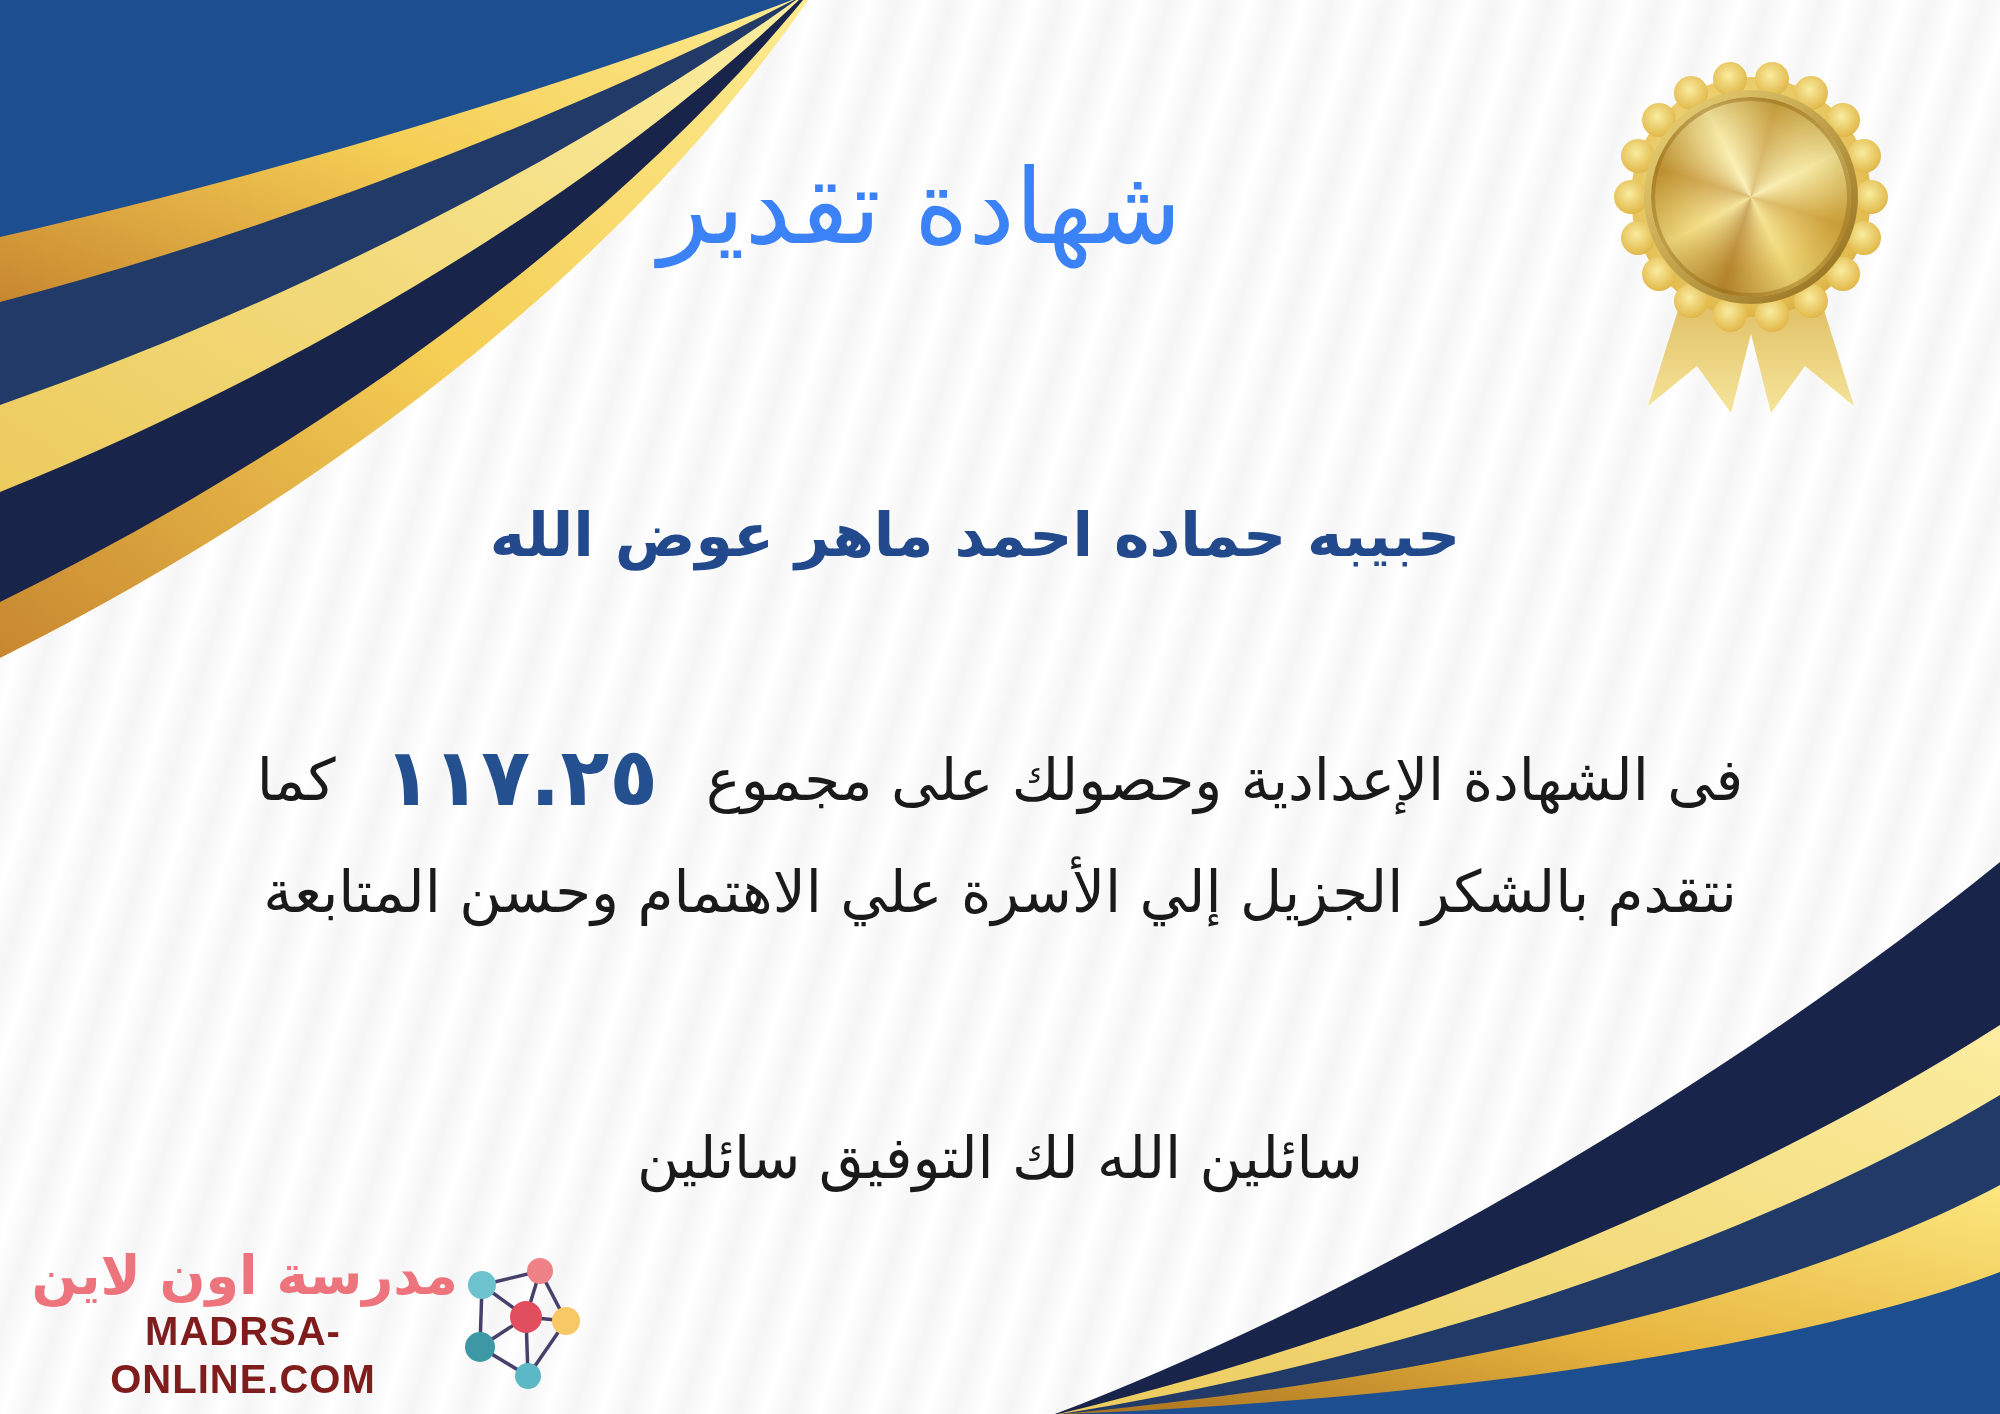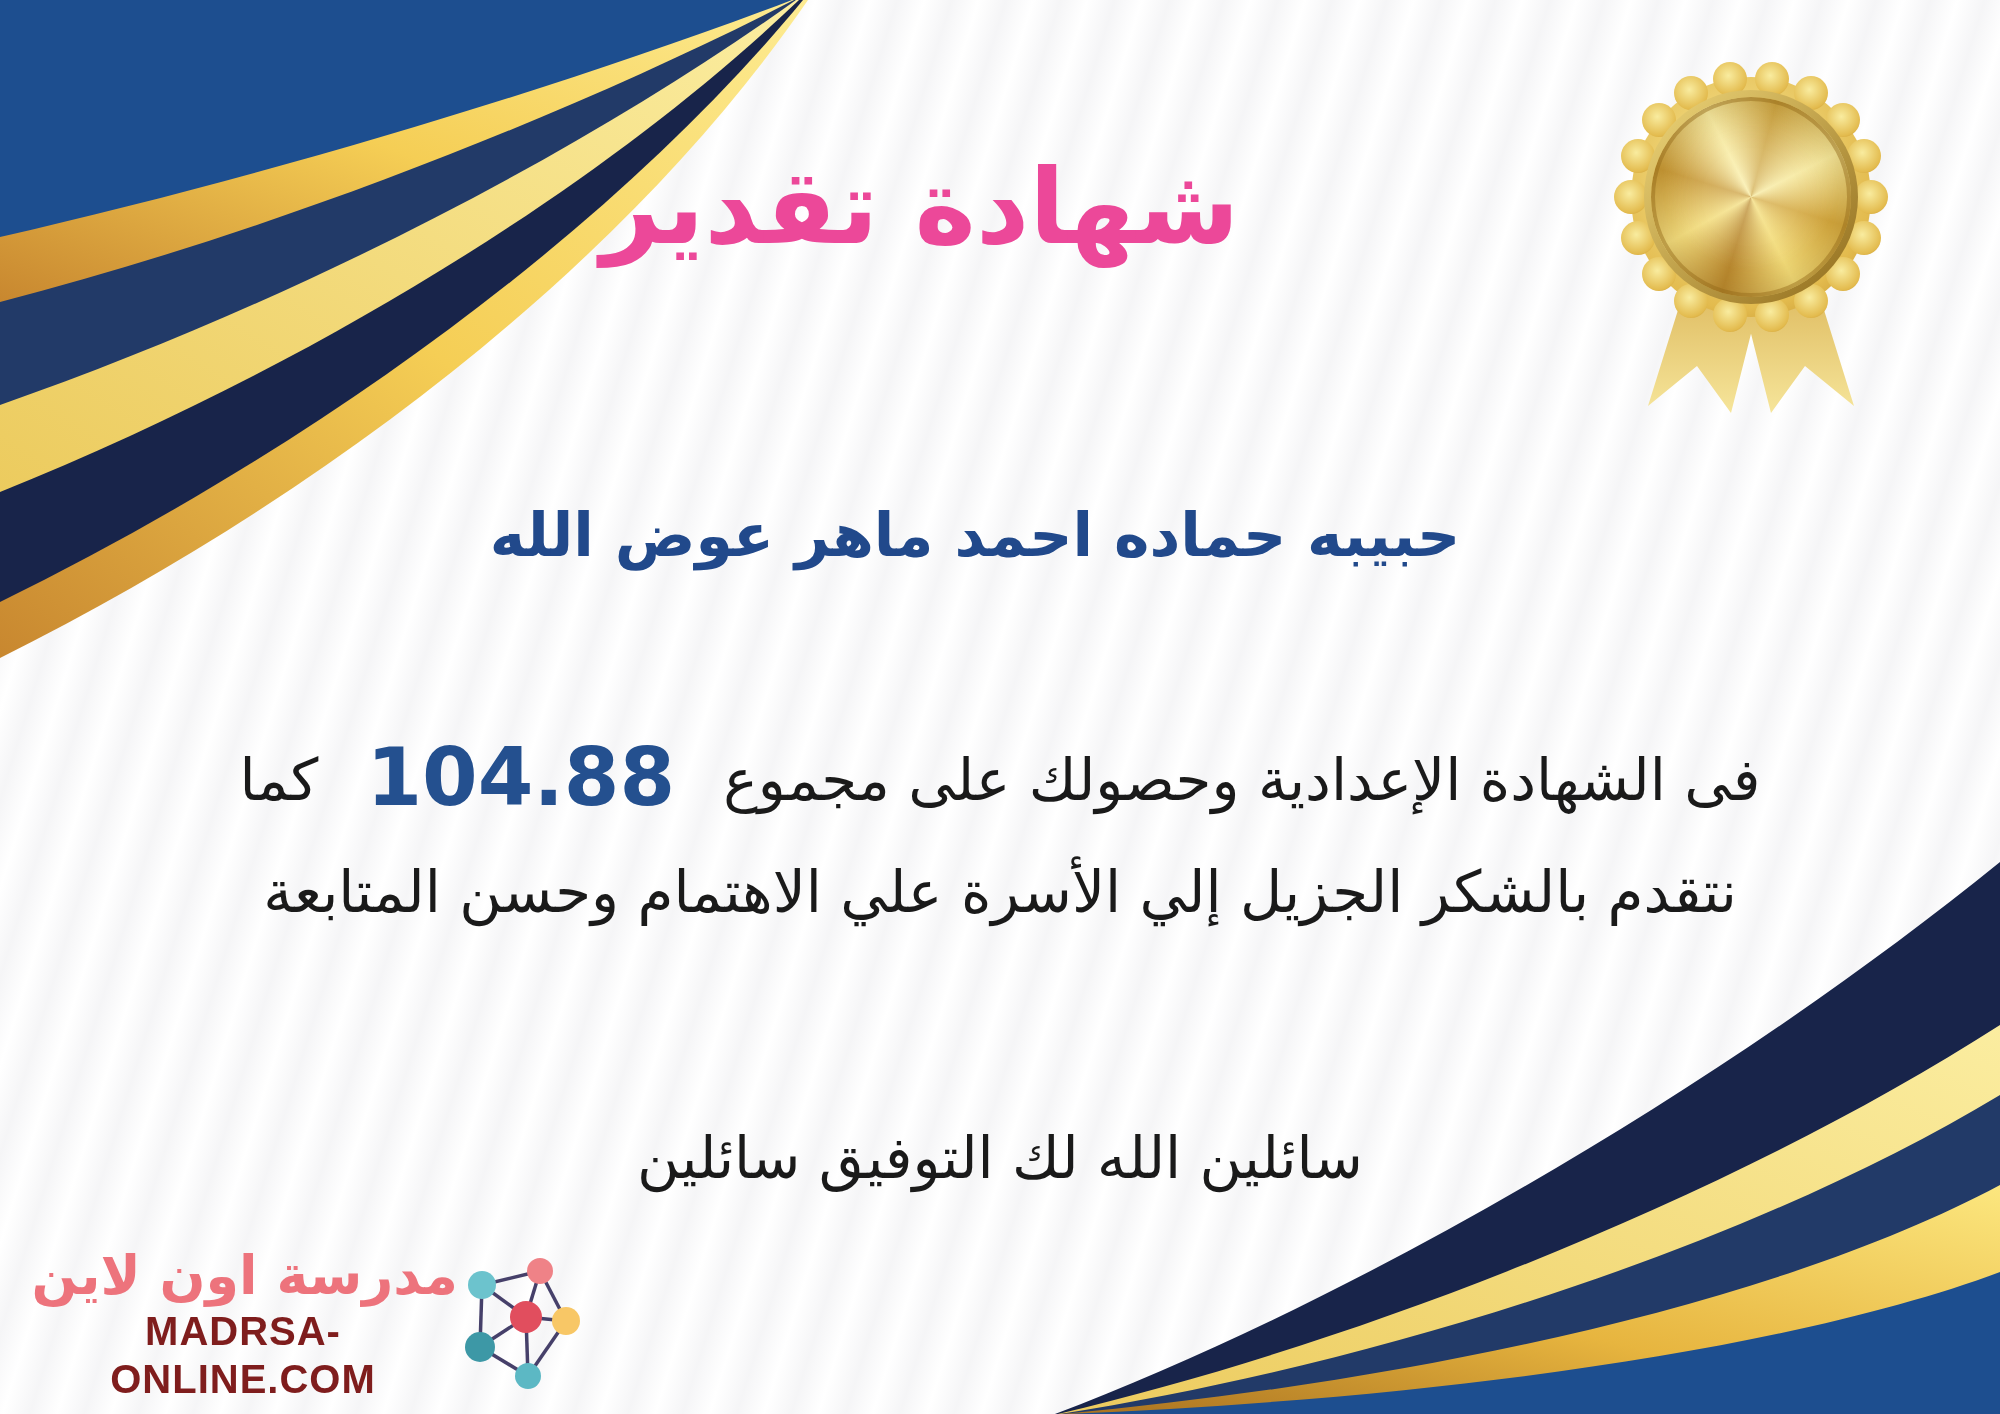--- a/index.html
+++ b/index.html
@@ -29,22 +29,22 @@
       radial-gradient(circle at 50% 42%,rgba(255,252,230,.40),rgba(255,255,255,0) 58%),
       conic-gradient(from 15deg,
         #caa03c,#f6e89c 48deg,#d2a63e 92deg,#f3dc7a 138deg,
         #b9882f 182deg,#f3dd80 226deg,#c79836 272deg,#f8eba1 318deg,#caa03c 360deg);
     box-shadow:inset 0 0 0 4px rgba(146,104,24,.45), inset 0 0 46px rgba(120,85,10,.28);
   }
   .txt{position:absolute;z-index:3;}
   .title{
     left:0;top:150px;width:1840px;
     text-align:center;
-    font-size:104px;line-height:1.1;font-weight:bold;
-    color:#ec4899;margin:0;
+    font-size:104px;line-height:1.1;font-weight:normal;
+    color:#3b82f6;margin:0;
   }
   .student-name{
     left:0;top:500px;width:1950px;
     text-align:center;
     font-size:60px;font-weight:bold;
     color:#21498b;
   }
   .body-text{
     left:30px;top:722px;width:1940px;
     text-align:center;color:#1a1a1a;
@@ -161,21 +161,21 @@
   </svg>
 
   <div class="medal-face"></div>
 
   <h1 class="txt title" dir="rtl">شهادة تقدير</h1>
 
   <div class="txt student-name" dir="rtl">حبيبه حماده احمد  ماهر عوض الله</div>
 
   <div class="txt body-text" dir="rtl">
     <div class="body-line">
-      <span>فى الشهادة الإعدادية وحصولك على مجموع</span><span class="score">104.88</span><span>كما</span>
+      <span>فى الشهادة الإعدادية وحصولك على مجموع</span><span class="score">١١٧.٢٥</span><span>كما</span>
     </div>
     <div class="body-line">نتقدم  بالشكر الجزيل إلي الأسرة علي الاهتمام وحسن المتابعة</div>
   </div>
 
   <div class="txt closing" dir="rtl">سائلين الله لك التوفيق  سائلين</div>
 
   <div class="txt logo">
     <div class="logo-textcol">
       <div class="logo-ar" dir="rtl">مدرسة اون لاين</div>
       <div class="logo-en">MADRSA-ONLINE.COM</div>

